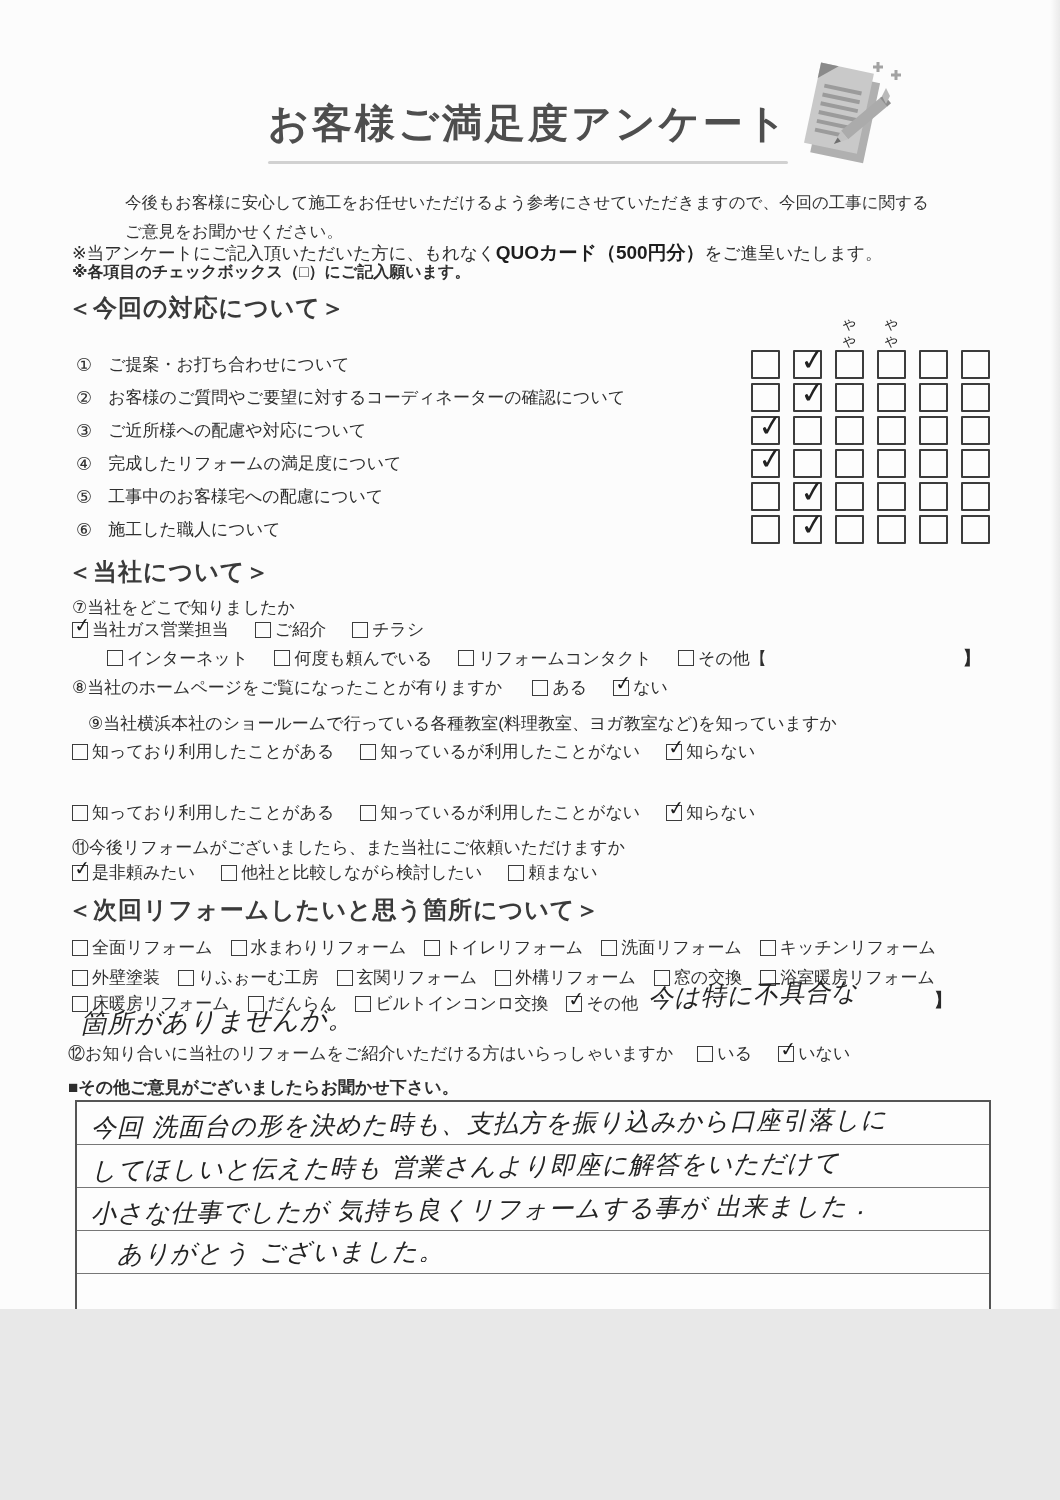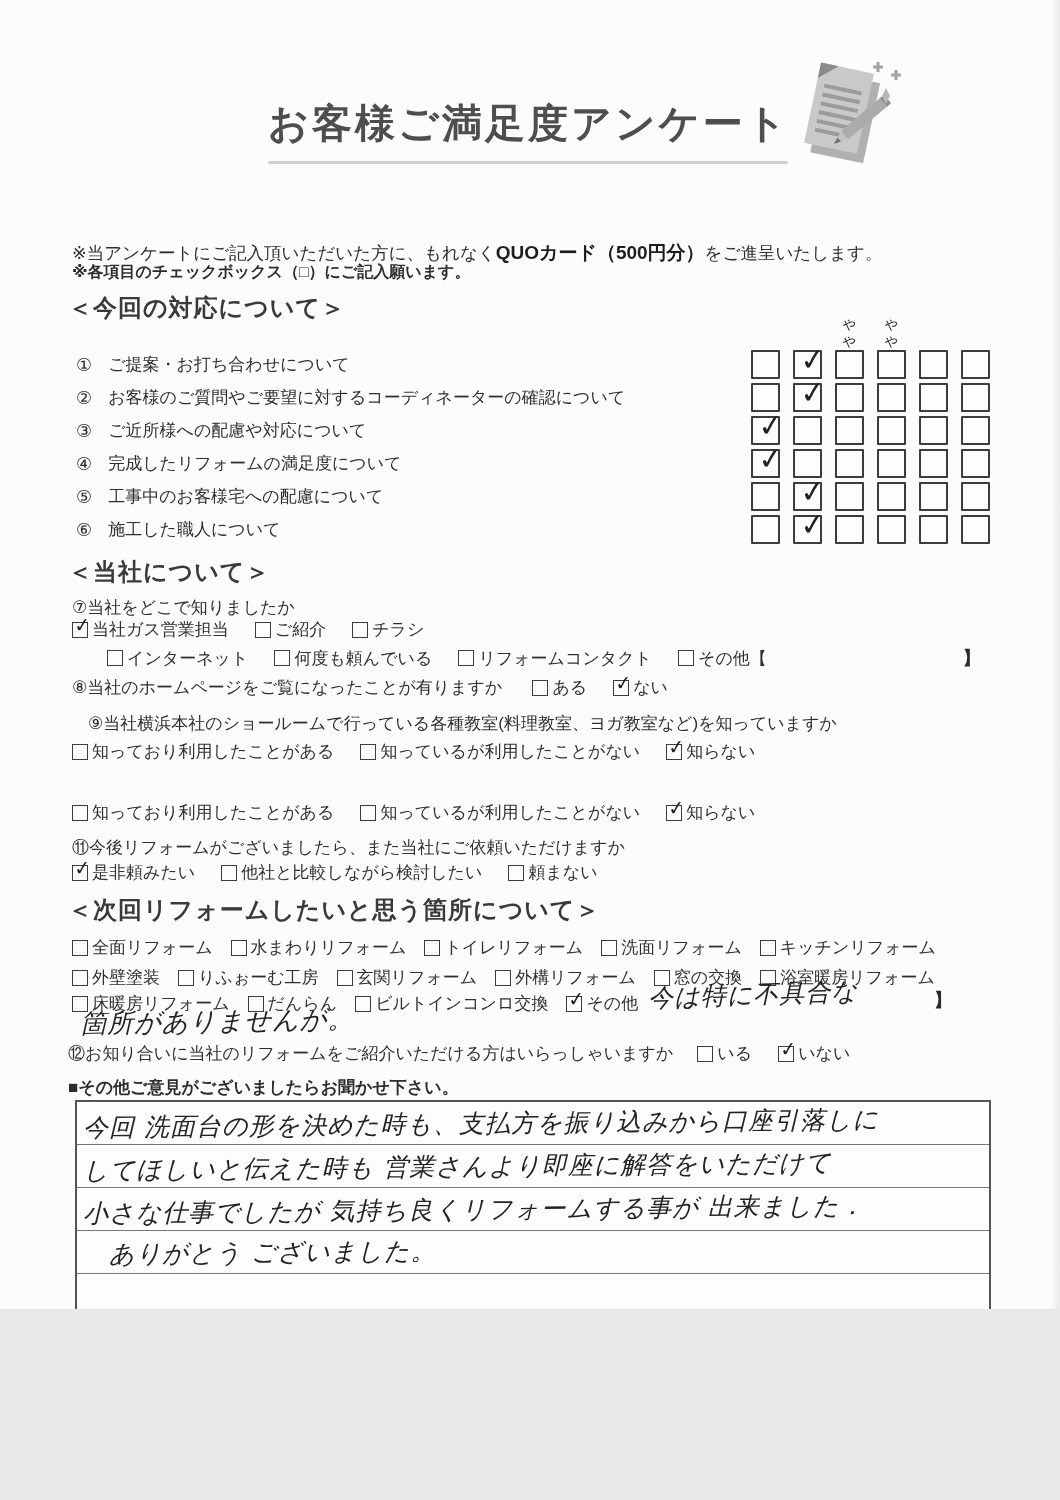--- a/index.html
+++ b/index.html
@@ -44,21 +44,21 @@
   .bracket-gap{display:inline-block;width:170px;}
   .bracket{font-size:18px;font-weight:700;color:#2a2a2a;}
   
   .hand{font-style:italic;color:#232323;letter-spacing:1px;font-family:"DejaVu Sans",sans-serif;}
   .hw-note1{font-size:25px;transform:rotate(-2deg);white-space:nowrap;}
   .hw-note2{font-size:26px;transform:rotate(-1deg);white-space:nowrap;}
   
   .comment-heading{font-size:17px;font-weight:700;color:#2d2d2d;white-space:nowrap;}
   .comment-box{border:2px solid #555;background:#fdfdfd;}
   .hw-row{height:42px;border-bottom:1.5px solid #777;display:flex;align-items:center;
-          padding-left:6px;white-space:pre;overflow:visible;}
+          padding-left:14px;white-space:pre;overflow:visible;}
   .hw-row:last-child{border-bottom:none;}
   .hw-row .hand{font-size:25px;transform:rotate(-0.6deg);}
   
   .thanks{font-size:18px;color:#333;white-space:nowrap;}
   .logo-main{font-size:50px;font-weight:700;letter-spacing:12px;color:#5c5c5c;transform:rotate(-2deg);white-space:nowrap;
              font-family:"DejaVu Sans",sans-serif;}
   .logo-sub{font-size:19px;letter-spacing:6px;color:#555;transform:rotate(-1deg);white-space:nowrap;}
 </style>
 </head>
 <body>
@@ -95,20 +95,24 @@
       <g stroke="#a3a3a3" stroke-width="3">
         <line x1="96" y1="4" x2="96" y2="14"></line>
           <line x1="91" y1="9" x2="101" y2="9"></line>
         <line x1="114" y1="12" x2="114" y2="22"></line>
           <line x1="109" y1="17" x2="119" y2="17"></line>
       </g>
       <polygon points="104,30 108,38 104,46 100,38" fill="#b9b9b9"></polygon>
     </svg>
   </div>
 
+  <div class="abs intro" style="left:125px;top:188px;">
+    <div>今後もお客様に安心して施工をお任せいただけるよう参考にさせていただきますので、今回の工事に関する</div>
+    <div>ご意見をお聞かせください。</div>
+  </div>
 
   <div class="abs note" style="left:72px;top:240px;">
     <span>※当アンケートにご記入頂いただいた方に、もれなく</span><b>QUOカード（500円分）</b><span>をご進呈いたします。</span>
   </div>
   <div class="abs note" style="left:72px;top:262px;font-size:16px;font-weight:bold;">※各項目のチェックボックス（□）にご記入願います。</div>
 
   <div class="abs sec-heading" style="left:68px;top:292px;">＜今回の対応について＞</div>
   <div class="abs gheads" style="left:744px;top:274px;">
       <div class="ghead">大変満足</div>
       <div class="ghead">満足</div>

